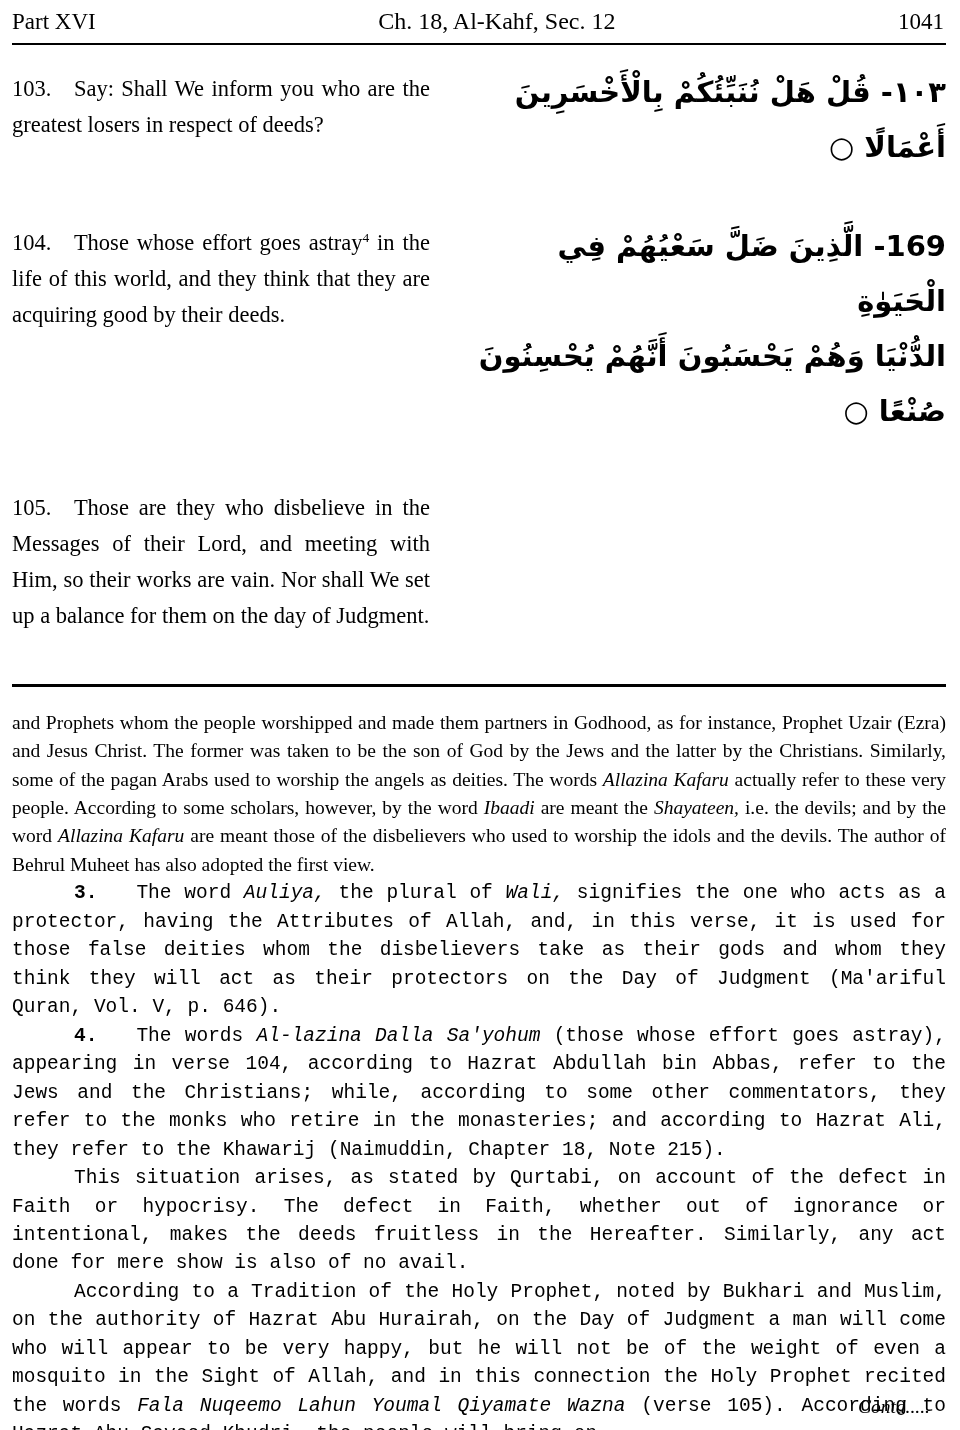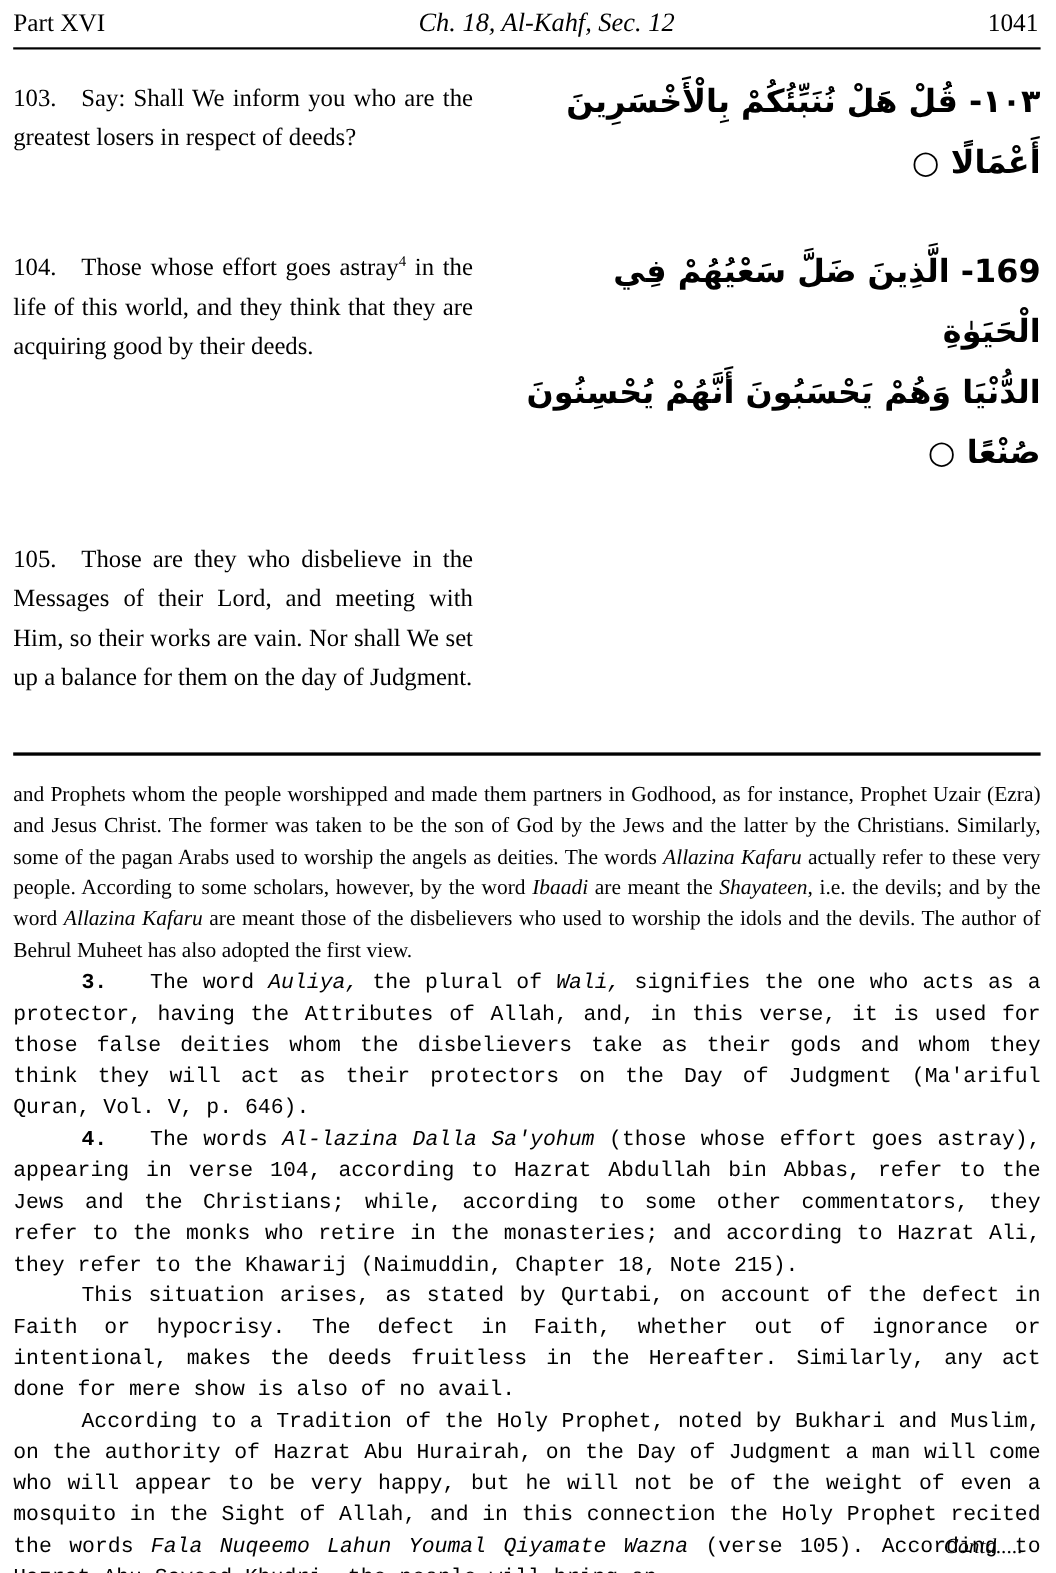--- a/index.html
+++ b/index.html
@@ -9,21 +9,21 @@
     padding: 6px 14px 0 12px;
     position: relative;
     overflow: hidden;
     font-family: "Liberation Serif", "DejaVu Serif", serif;
     color: #000;
   }
   .header {
     display: flex; justify-content: space-between; align-items: baseline;
     font-size: 23px; padding: 2px 2px 8px 0; gap: 44px;
   }
-  .header .center { font-style: italic; font-size: 24px; }
+  .header .center { font-size: 24px; }
   .header-rule { border: none; border-top: 2px solid #000; margin: 0 0 26px 0; }
   .verses { display: block; }
   .verse-row { display: flex; justify-content: space-between; margin-bottom: 50px; }
   .verse-en {
     width: 418px;
     font-weight: normal; font-size: 22.5px; line-height: 1.6;
     text-align: justify;
   }
   .verse-en sup { font-size: 0.6em; line-height: 0; }
   .verse-ar {

